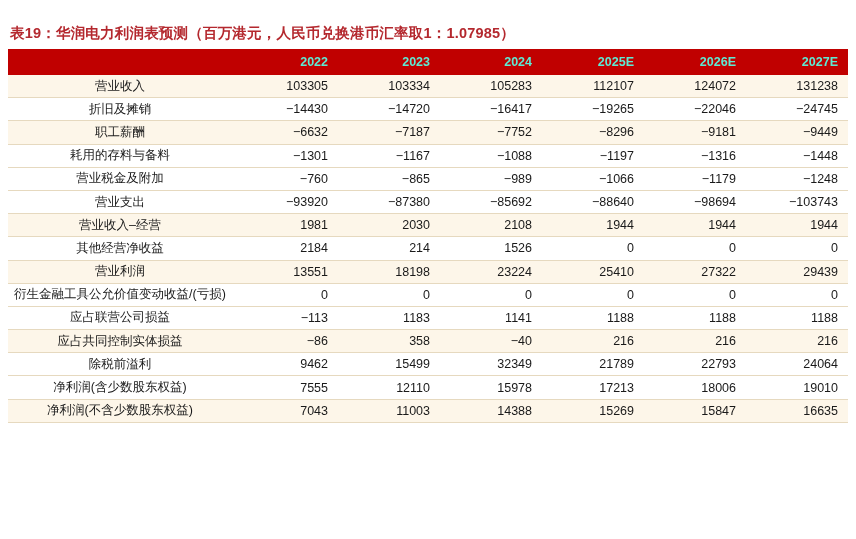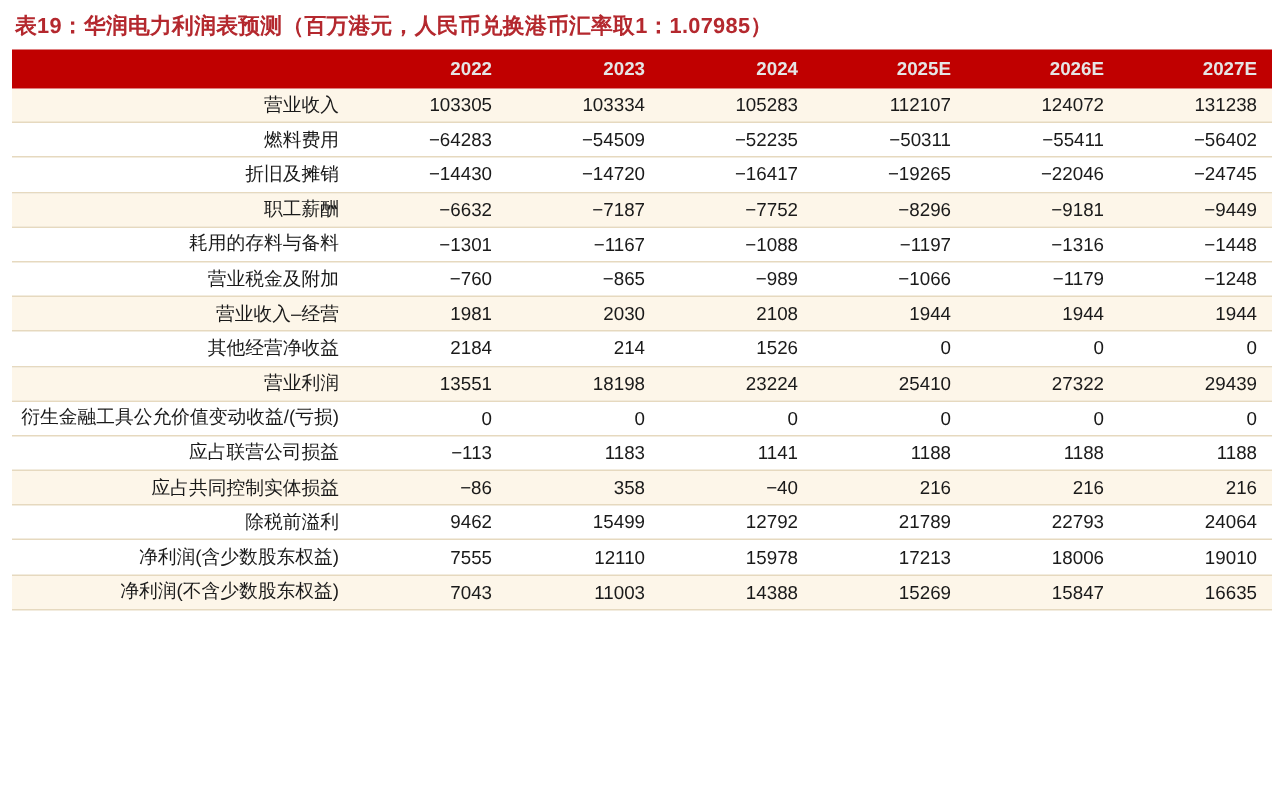--- a/index.html
+++ b/index.html
@@ -12,62 +12,62 @@
     background: #ffffff;
     font-family: "Liberation Sans", sans-serif;
     color: #1a1a1a;
     overflow: hidden;
   }
   .page {
     position: relative;
     width: 720px;
     height: 539px;
     box-sizing: border-box;
-    padding: 6px 8px 0 8px;
+    padding: 22px 8px 0 8px;
   }
   .title {
     color: #b4282e;
     font-size: 14.5px;
     font-weight: bold;
     letter-spacing: 0.2px;
     margin: 2px 0 6px 2px;
     white-space: nowrap;
   }
   table.fin {
     width: 840px;
     border-collapse: collapse;
     table-layout: fixed;
     font-size: 12.5px;
   }
   table.fin col.c-label { width: 228px; }
   table.fin col.c-num { width: 102px; }
   thead th {
     background: #c00000;
-    color: #e5e5e5;
+    color: #5eead4;
     font-weight: bold;
     font-size: 12.5px;
     height: 22px;
     padding: 2px 10px 2px 6px;
     text-align: right;
     border: none;
   }
   thead th.first {
     text-align: left;
     padding-left: 6px;
   }
   tbody td {
     height: 20.2px;
     padding: 1px 10px 1px 6px;
     text-align: right;
     border-bottom: 1px solid #e6d9bf;
     white-space: nowrap;
     overflow: hidden;
   }
   tbody td.label {
-    text-align: right;
+    text-align: center;
     padding-left: 6px;
   }
   tbody tr.alt td {
     background: #fdf6e9;
   }
   tbody tr.plain td {
     background: #ffffff;
   }
 </style>
 </head>
@@ -102,29 +102,20 @@
         <tr class="alt">
           <td class="label">营业收入</td>
           <td>103305</td>
           <td>103334</td>
           <td>105283</td>
           <td>112107</td>
           <td>124072</td>
           <td>131238</td>
         </tr>
         <tr class="plain">
-          <td class="label">燃料费用</td>
-          <td>−64283</td>
-          <td>−54509</td>
-          <td>−52235</td>
-          <td>−50311</td>
-          <td>−55411</td>
-          <td>−56402</td>
-        </tr>
-        <tr class="plain">
           <td class="label">折旧及摊销</td>
           <td>−14430</td>
           <td>−14720</td>
           <td>−16417</td>
           <td>−19265</td>
           <td>−22046</td>
           <td>−24745</td>
         </tr>
         <tr class="alt">
           <td class="label">职工薪酬</td>
@@ -146,20 +137,29 @@
         </tr>
         <tr class="plain">
           <td class="label">营业税金及附加</td>
           <td>−760</td>
           <td>−865</td>
           <td>−989</td>
           <td>−1066</td>
           <td>−1179</td>
           <td>−1248</td>
         </tr>
+        <tr class="plain">
+          <td class="label">营业支出</td>
+          <td>−93920</td>
+          <td>−87380</td>
+          <td>−85692</td>
+          <td>−88640</td>
+          <td>−98694</td>
+          <td>−103743</td>
+        </tr>
         <tr class="alt">
           <td class="label">营业收入–经营</td>
           <td>1981</td>
           <td>2030</td>
           <td>2108</td>
           <td>1944</td>
           <td>1944</td>
           <td>1944</td>
         </tr>
         <tr class="plain">
@@ -204,21 +204,21 @@
           <td>358</td>
           <td>−40</td>
           <td>216</td>
           <td>216</td>
           <td>216</td>
         </tr>
         <tr class="plain">
           <td class="label">除税前溢利</td>
           <td>9462</td>
           <td>15499</td>
-          <td>12792</td>
+          <td>32349</td>
           <td>21789</td>
           <td>22793</td>
           <td>24064</td>
         </tr>
         <tr class="plain">
           <td class="label">净利润(含少数股东权益)</td>
           <td>7555</td>
           <td>12110</td>
           <td>15978</td>
           <td>17213</td>

